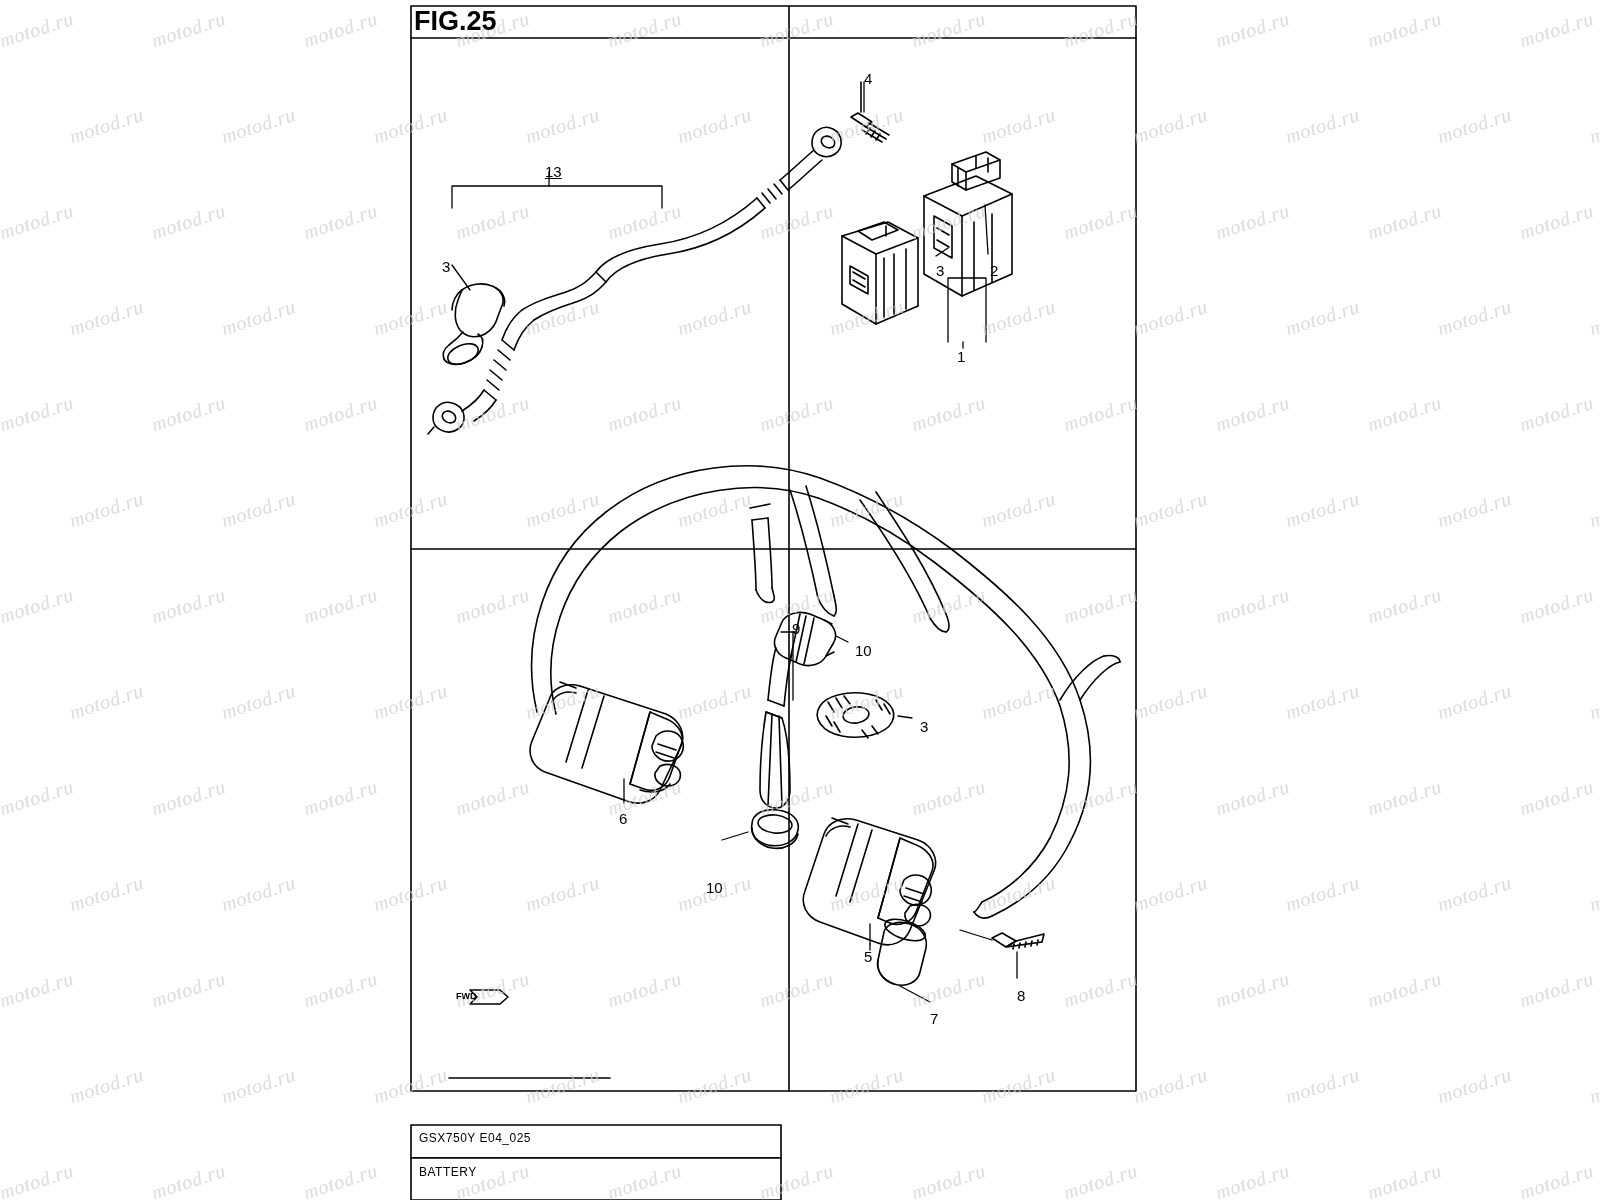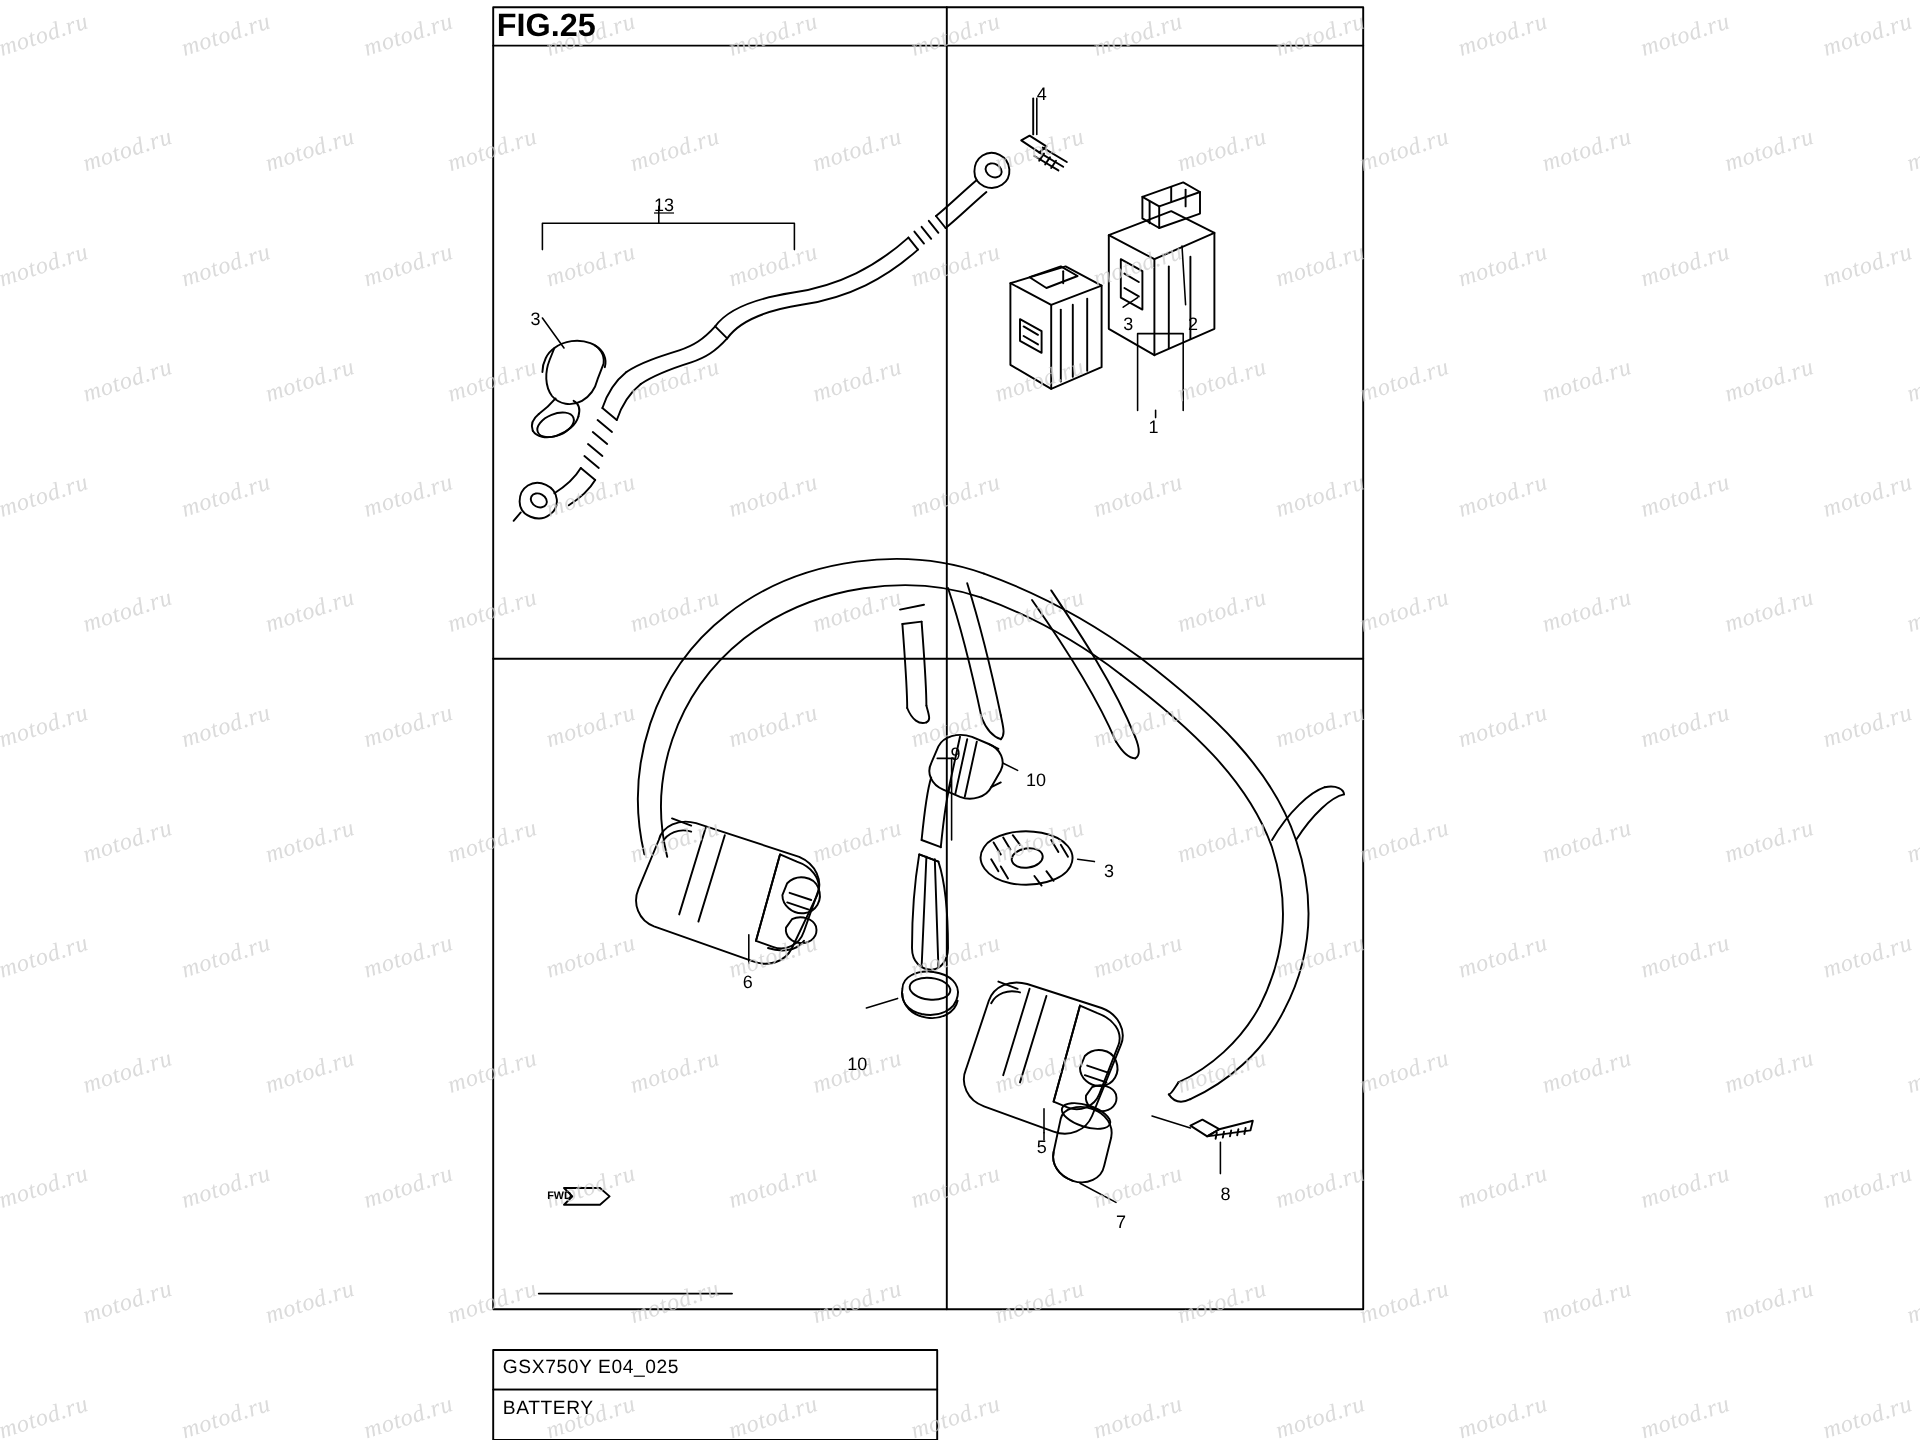--- a/index.html
+++ b/index.html
@@ -58,21 +58,21 @@
   }
   .callout {
     position: absolute;
     font-size: 15px;
     color: #000;
     font-family: "Liberation Sans", sans-serif;
     z-index: 6;
   }
   .titleblock-text {
     position: absolute;
-    font-size: 16px;
+    font-size: 12px;
     color: #000;
     font-family: "Liberation Sans", sans-serif;
     z-index: 6;
     letter-spacing: 0.5px;
   }
   .fwd-label {
     position: absolute;
     font-size: 9px;
     font-weight: bold;
     color: #000;

